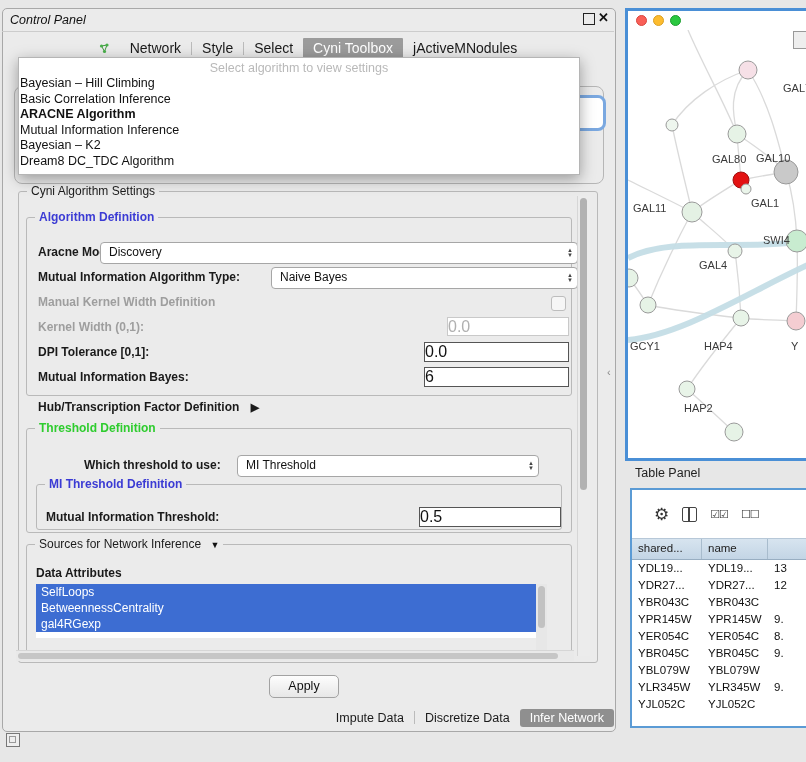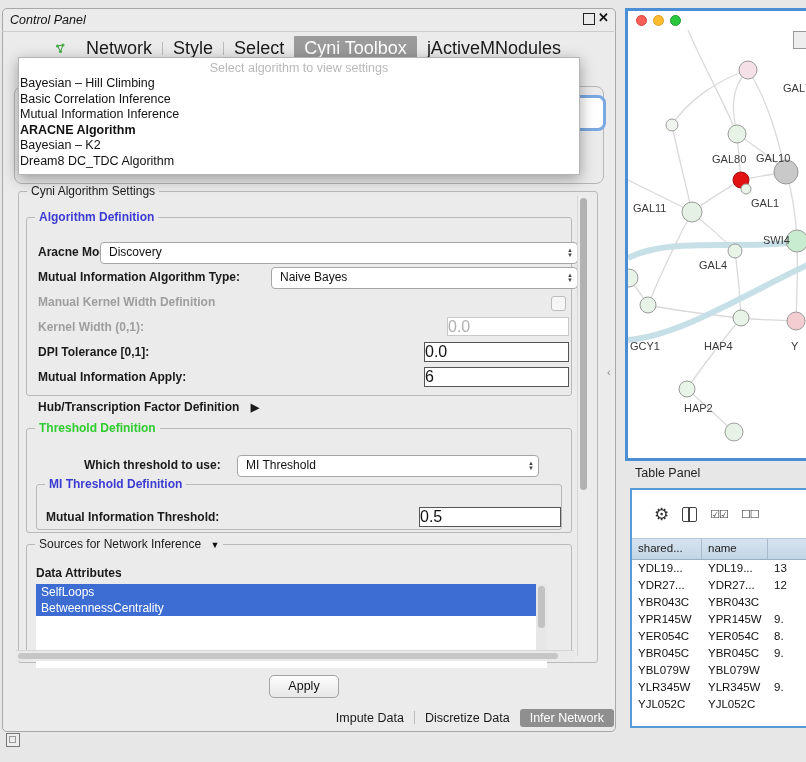--- a/index.html
+++ b/index.html
@@ -9,21 +9,21 @@
   
   .cp{position:absolute;left:2px;top:8px;width:612px;height:722px;background:#ebebeb;
       border:1px solid #a8a8a8;border-radius:5px;}
   .cp-titlebar{position:absolute;left:2px;top:8px;width:612px;height:23px;border-bottom:1px solid #cccccc;}
   .cp-title{position:absolute;left:10px;top:13px;font-size:12.5px;color:#111;font-style:italic;}
   .win-min{position:absolute;left:583px;top:13px;width:10px;height:10px;border:1.5px solid #222;background:transparent;}
   .win-close{position:absolute;left:598px;top:10px;font-size:13px;font-weight:bold;color:#111;}
 
   
   .tabbar{position:absolute;left:2px;top:37px;width:612px;height:22px;display:flex;justify-content:center;align-items:center;}
-  .tab{font-size:18px;color:#1a1a1a;padding:2px 10px;white-space:nowrap;display:flex;align-items:center;gap:20px;}
+  .tab{font-size:14px;color:#1a1a1a;padding:2px 10px;white-space:nowrap;display:flex;align-items:center;gap:20px;}
   .tab.sel{background:#9b9b9b;color:#fff;border-radius:1px;}
   .tabsep{width:1px;height:13px;background:#bbb;}
 
   
   .popup{position:absolute;left:18px;top:57px;width:560px;height:113px;background:#fff;
          border:1px solid #b5b5b5;box-shadow:0 4px 14px rgba(0,0,0,0.35);z-index:20;padding-top:3px;}
   .popup .ph{font-size:12.5px;color:#b9b9b9;text-align:center;height:15px;line-height:15px;}
   .popup .opt{font-size:12.5px;color:#111;height:15.6px;line-height:15.6px;padding-left:1px;}
   .popup .opt.sel{font-weight:bold;}
 
@@ -52,21 +52,21 @@
 
   .checkbox{position:absolute;width:13px;height:13px;border:1px solid #bdbdbd;border-radius:3px;background:#f6f6f6;z-index:4;}
 
   
   .vtrack{position:absolute;background:#ececec;border-left:1px solid #d6d6d6;z-index:5;}
   .vthumb{position:absolute;left:2px;width:7px;background:#b2b2b2;border-radius:4px;}
   .htrack{position:absolute;background:#e9e9e9;border-top:1px solid #d6d6d6;z-index:5;}
   .hthumb{position:absolute;top:2px;height:6px;background:#c6c6c6;border-radius:3px;}
 
   
-  .attr-list{position:absolute;left:36px;top:584px;width:511px;height:84px;background:#fff;overflow:hidden;z-index:4;}
+  .attr-list{position:absolute;left:36px;top:584px;width:511px;height:54px;background:#fff;overflow:hidden;z-index:4;}
   .attr-item{height:16px;line-height:16px;font-size:12px;color:#fff;background:#3d6dd2;padding-left:5px;}
   .attr-scroll{position:absolute;left:536px;top:584px;width:11px;height:66px;background:#e7e7e7;z-index:5;}
   .attr-scroll .vthumb{top:2px;height:42px;background:#c2c2c2;}
 
   .apply-btn{position:absolute;left:269px;top:675px;width:68px;height:21px;border:1px solid #a2a2a2;border-radius:5px;
              background:linear-gradient(#fdfdfd,#e7e7e7);font-size:12.5px;color:#111;text-align:center;line-height:20px;z-index:4;}
 
   .btabbar{position:absolute;left:2px;top:706px;width:612px;height:23px;display:flex;justify-content:flex-end;align-items:center;}
   .btab{font-size:12.5px;color:#1a1a1a;padding:2px 10px;white-space:nowrap;}
   .btab.sel{background:#8f8f8f;color:#fff;border-radius:3px;}
@@ -129,22 +129,22 @@
     <span class="tab">jActiveMNodules</span>
   </div>
 
   <div class="frag-grp"></div>
   <div class="frag-focus"></div>
 
   <div class="popup">
     <div class="ph">Select algorithm to view settings</div>
     <div class="opt">Bayesian – Hill Climbing</div>
     <div class="opt">Basic Correlation Inference</div>
+    <div class="opt sel">ARACNE Algorithm</div>
     <div class="opt">Mutual Information Inference</div>
-    <div class="opt sel">ARACNE Algorithm</div>
     <div class="opt">Bayesian – K2</div>
     <div class="opt">Dream8 DC_TDC Algorithm</div>
   </div>
 
   <div class="grp" style="left:18px;top:191px;width:578px;height:470px;">
     <span class="grp-t">Cyni Algorithm Settings</span>
   </div>
   <div class="vtrack" style="left:577px;top:196px;width:12px;height:460px;">
     <div class="vthumb" style="top:2px;height:292px;"></div>
   </div>
@@ -173,21 +173,21 @@
 
   <div class="lbl dis" style="left:38px;top:295px;">Manual Kernel Width Definition</div>
   <div class="checkbox" style="left:551px;top:296px;"></div>
 
   <div class="lbl dis" style="left:38px;top:320px;">Kernel Width (0,1):</div>
   <div class="field dis" style="left:447px;top:317px;width:114px;height:17px;line-height:17px;">0.0</div>
 
   <div class="lbl" style="left:38px;top:345px;">DPI Tolerance [0,1]:</div>
   <div class="field" style="left:424px;top:342px;width:137px;height:18px;line-height:18px;">0.0</div>
 
-  <div class="lbl" style="left:38px;top:370px;">Mutual Information Apply:</div>
+  <div class="lbl" style="left:38px;top:370px;">Mutual Information Bayes:</div>
   <div class="field" style="left:424px;top:367px;width:137px;height:18px;line-height:18px;">6</div>
 
   <div class="lbl" style="left:38px;top:400px;z-index:4;">
     <span>Hub/Transcription Factor Definition</span>
     <span style="margin-left:8px;font-size:11px;">▶</span>
   </div>
 
   <div class="grp" style="left:26px;top:428px;width:544px;height:103px;">
     <span class="grp-t green">Threshold Definition</span>
   </div>
@@ -211,20 +211,21 @@
     <span class="grp-t">
       <span>Sources for Network Inference</span>
       <span class="arr">▼</span>
     </span>
   </div>
   <div class="lbl" style="left:36px;top:566px;">Data Attributes</div>
 
   <div class="attr-list">
     <div class="attr-item">SelfLoops</div>
     <div class="attr-item">BetweennessCentrality</div>
+    <div class="attr-item">gal4RGexp</div>
   </div>
   <div class="attr-scroll">
     <div class="vthumb"></div>
   </div>
 
   <div class="htrack" style="left:16px;top:650px;width:558px;height:10px;">
     <div class="hthumb" style="left:2px;width:540px;"></div>
   </div>
 
   <div class="apply-btn">Apply</div>

